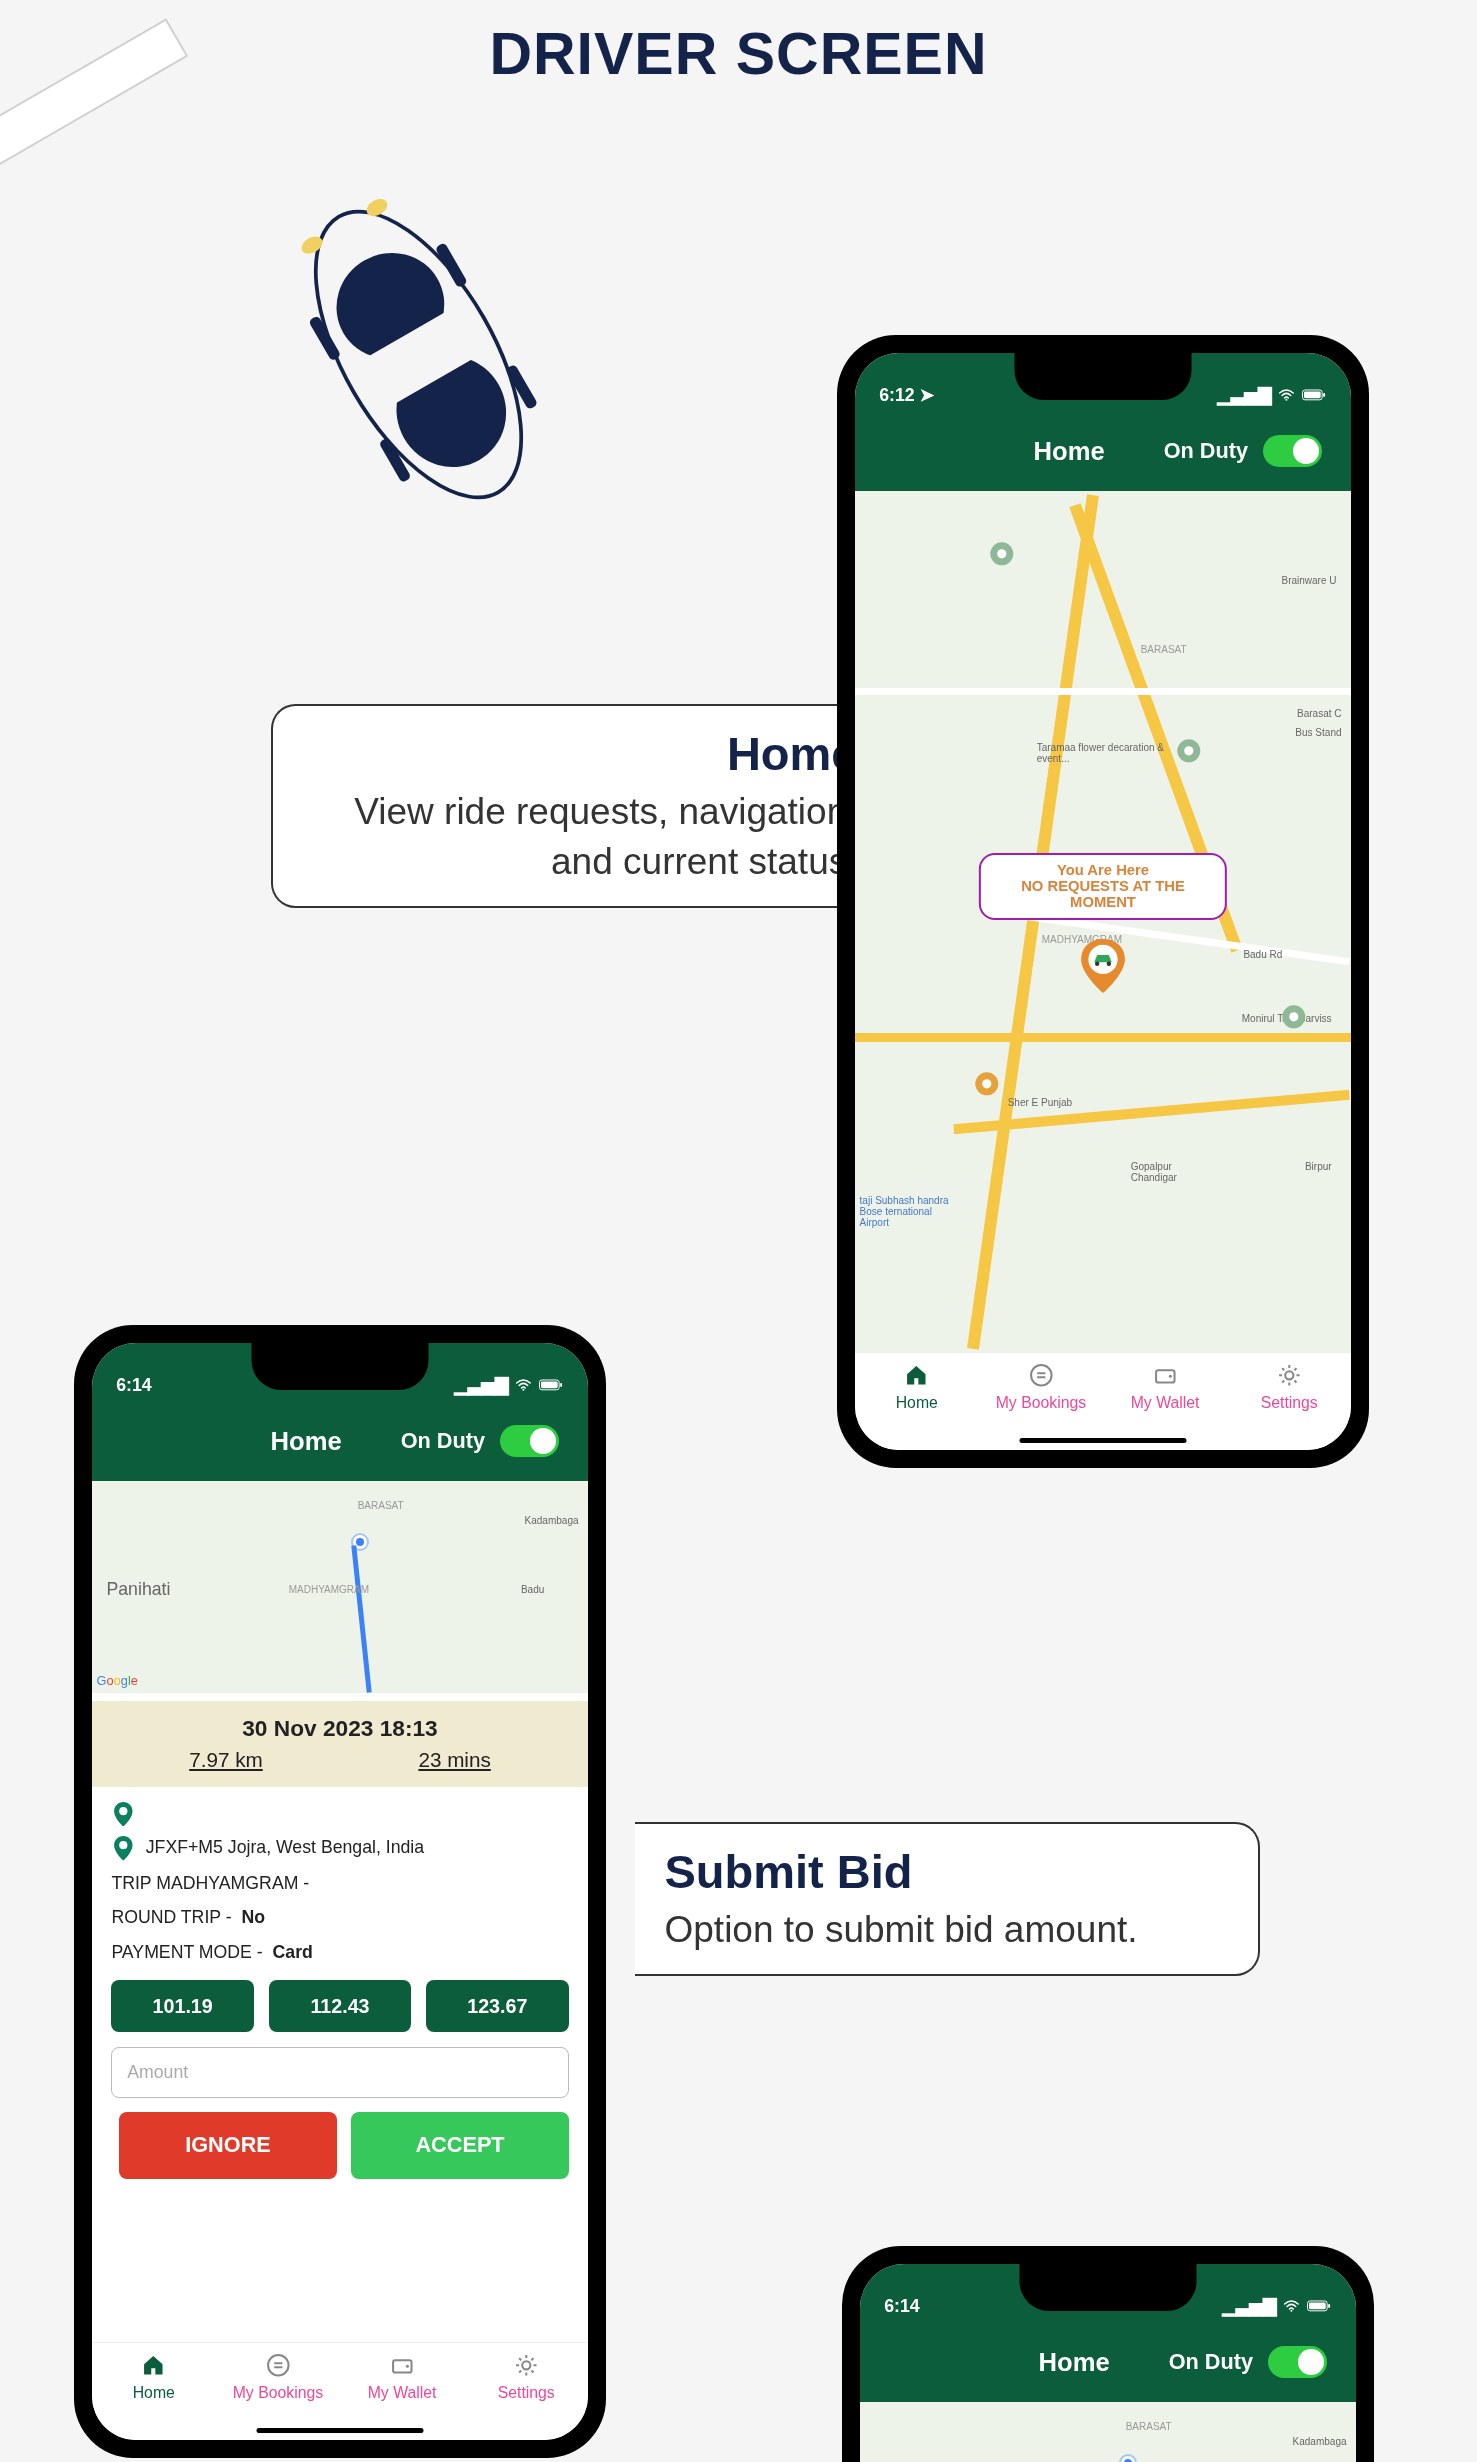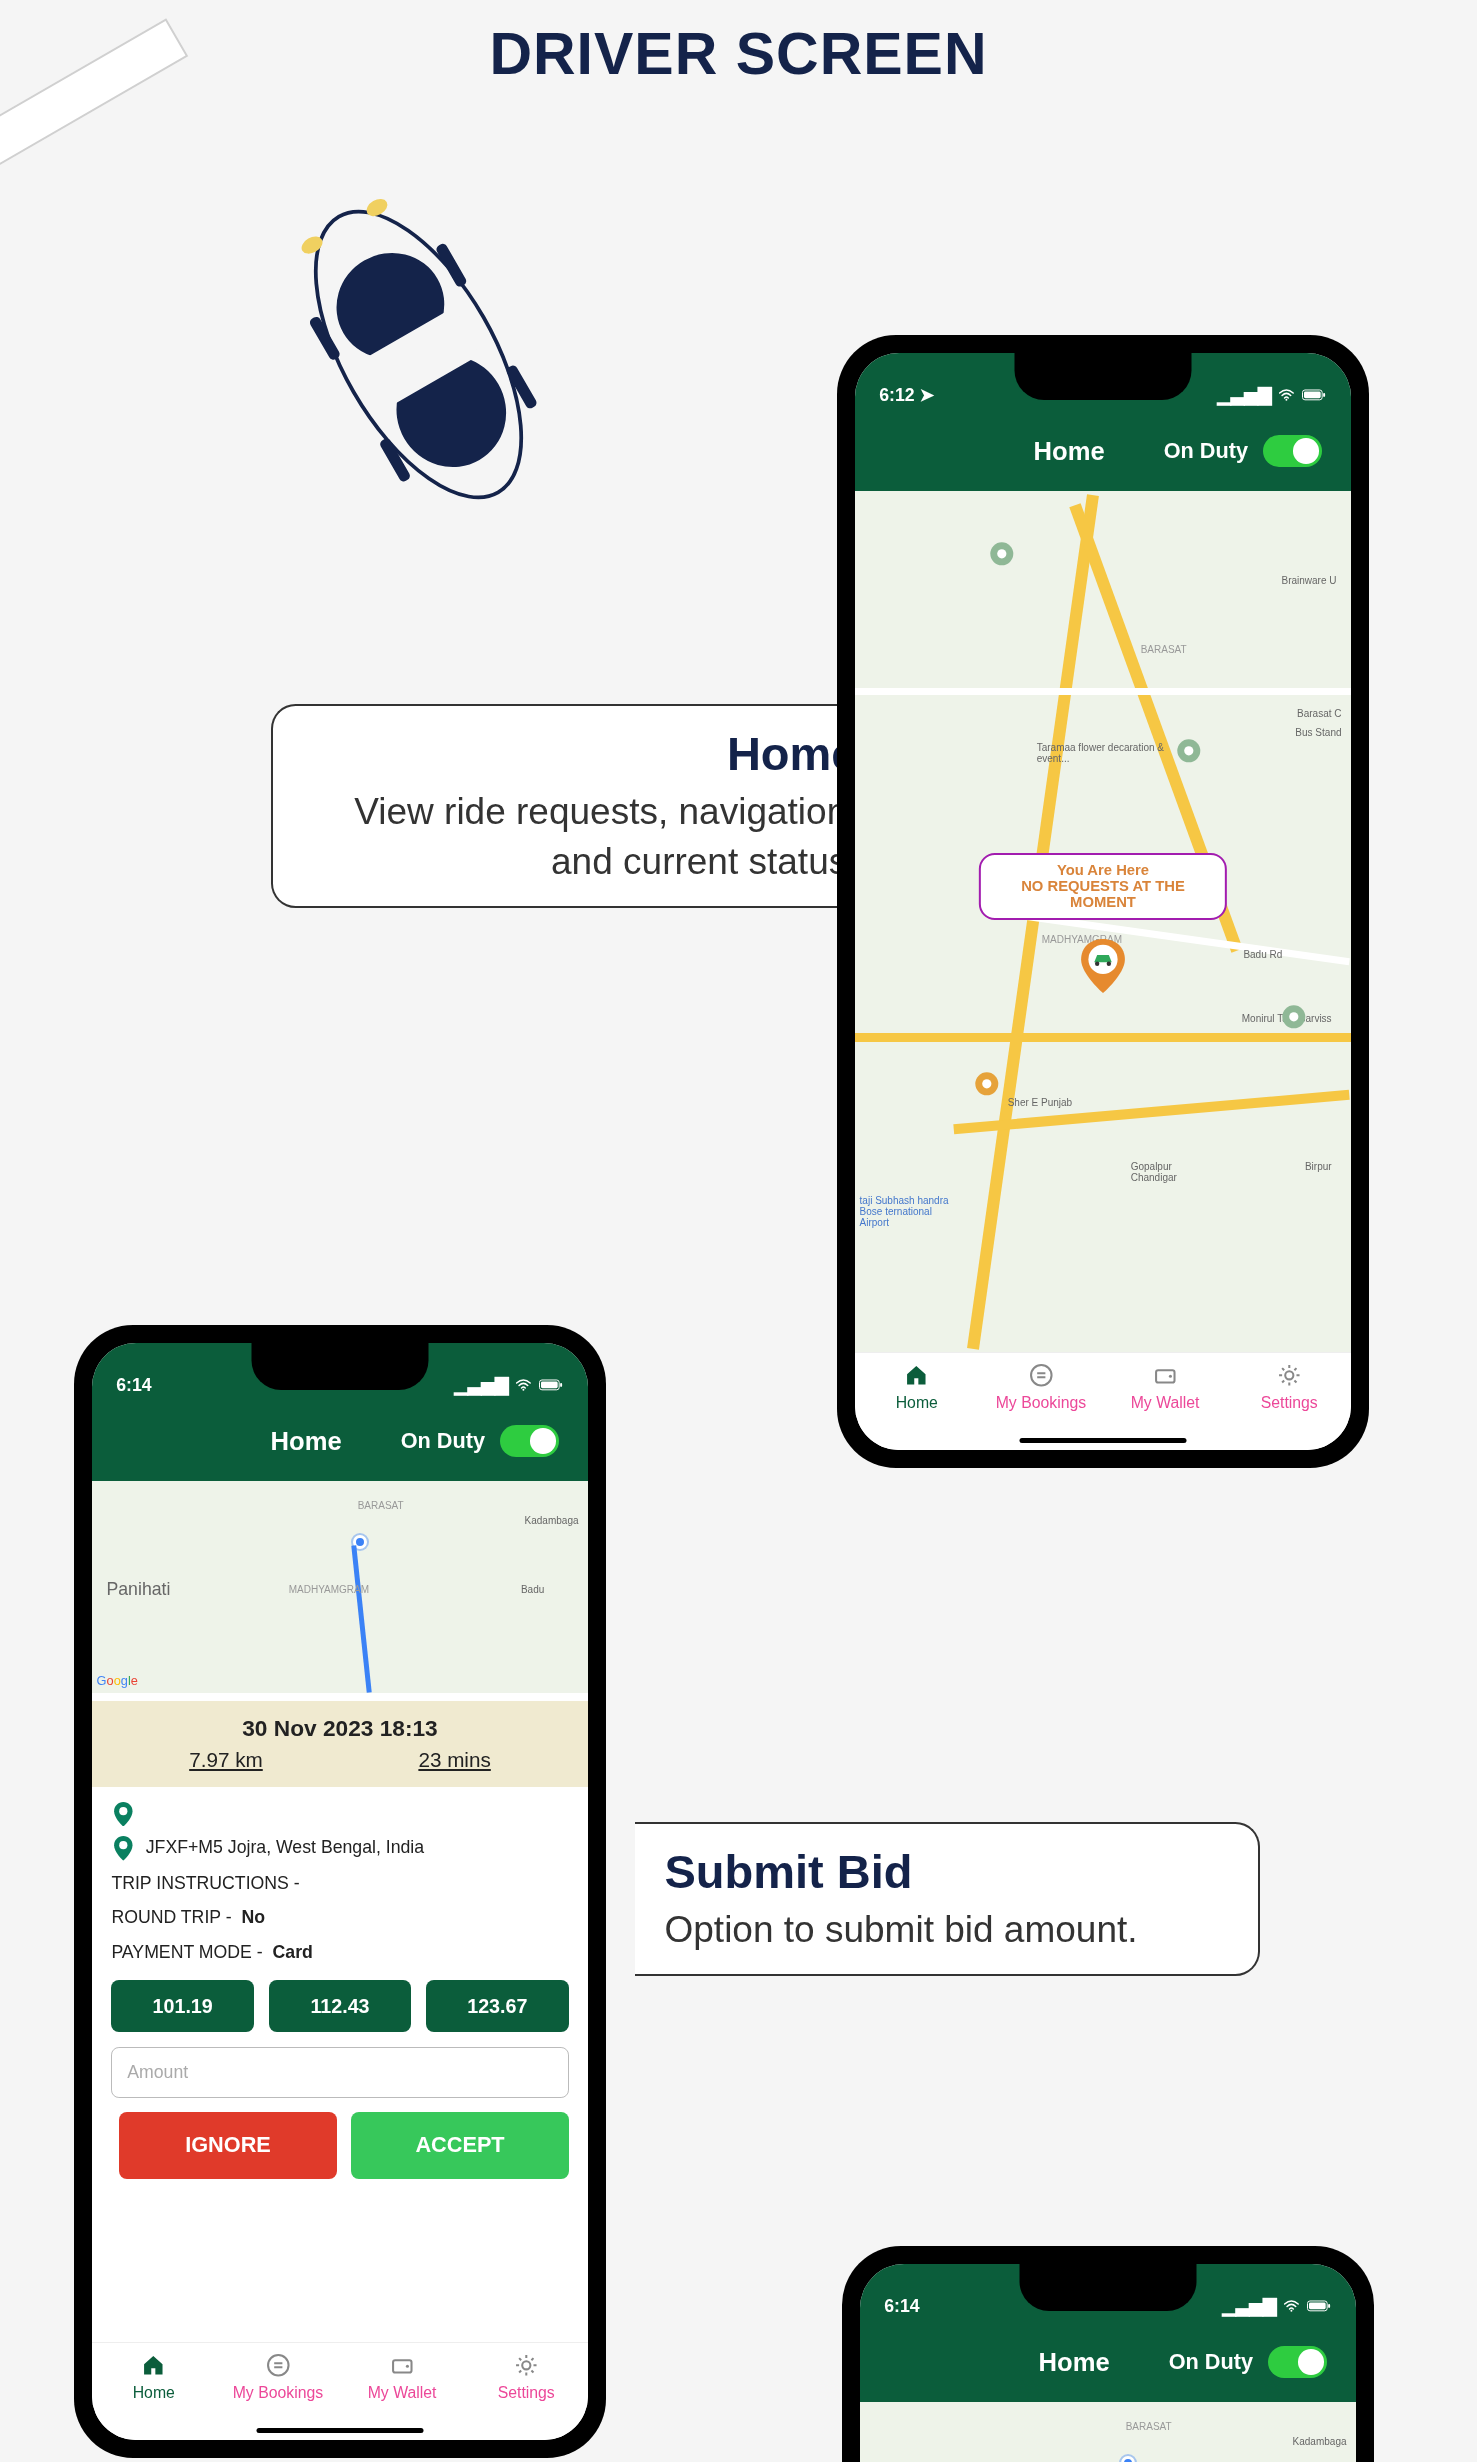--- a/index.html
+++ b/index.html
@@ -286,21 +286,21 @@
               <circle cx="12" cy="9" r="4" fill="#fff"></circle>
             </svg>
         </div>
         <div class="loc-row">
           <svg class="loc-pin-svg" viewBox="0 0 24 24">
               <path d="M12 0C7 0 3 4 3 9c0 7 9 15 9 15s9-8 9-15c0-5-4-9-9-9z" fill="#0a8060"></path>
               <circle cx="12" cy="9" r="4" fill="#fff"></circle>
             </svg>
           <div class="txt">JFXF+M5 Jojra, West Bengal, India</div>
         </div>
-        <div class="info-line"><span class="lbl">TRIP INSTRUCTIONS -</span></div>
+        <div class="info-line"><span class="lbl">TRIP MADHYAMGRAM -</span></div>
         <div class="info-line"><span class="lbl">ROUND TRIP -</span> &nbsp;<span class="val">No</span></div>
         <div class="info-line"><span class="lbl">PAYMENT MODE -</span> &nbsp;<span class="val">Card</span></div>
         <div class="bid-row">
           <div class="bid-chip">101.19</div>
           <div class="bid-chip">112.43</div>
           <div class="bid-chip">123.67</div>
         </div>
         <div class="amount-input">Amount</div>
         <div class="btn-row">
           <div class="bigbtn ignore">IGNORE</div>

